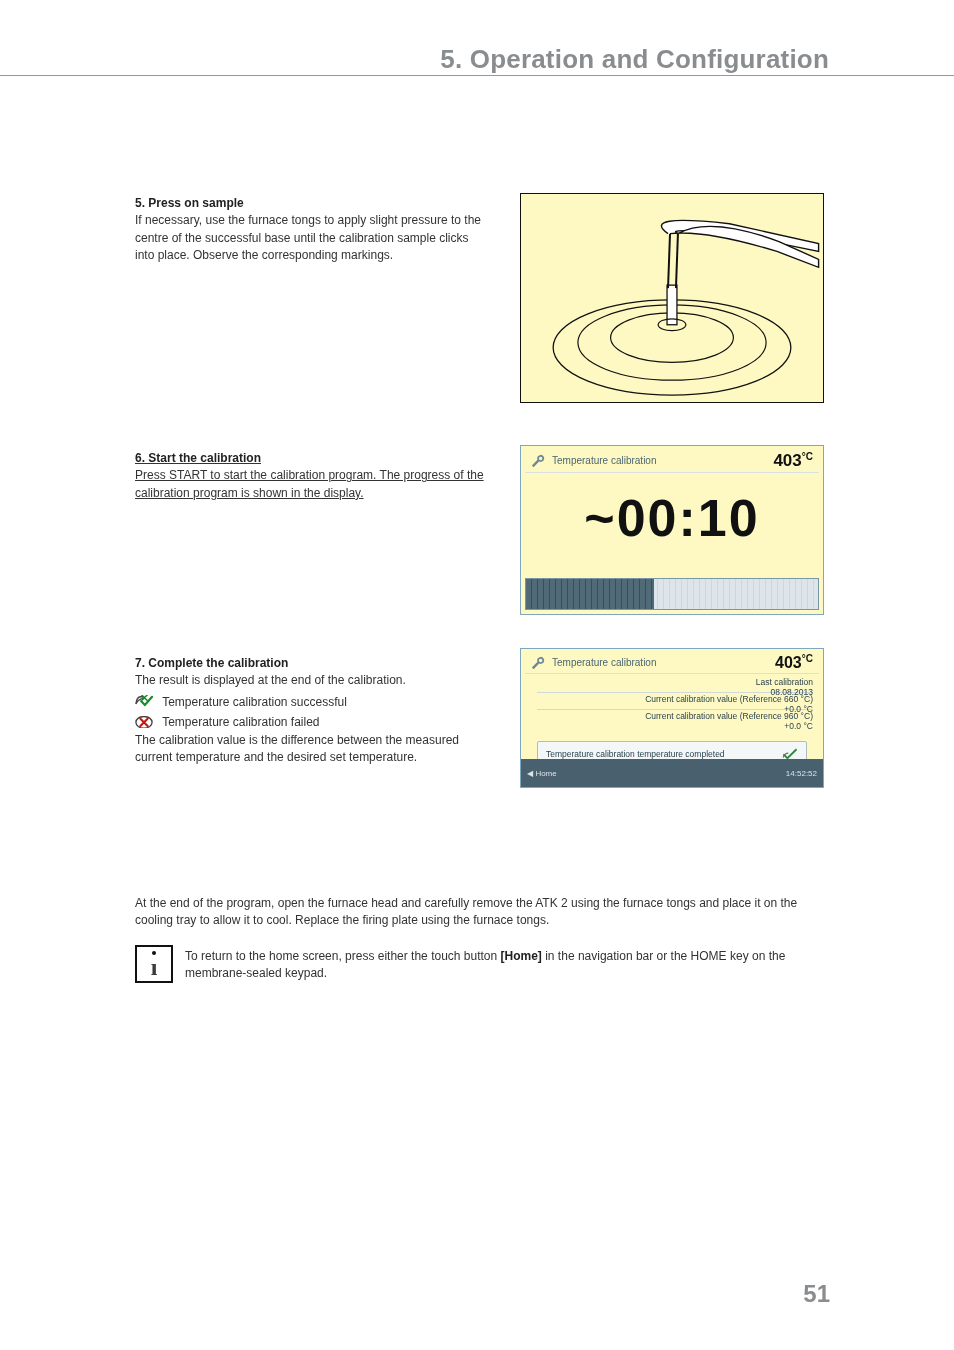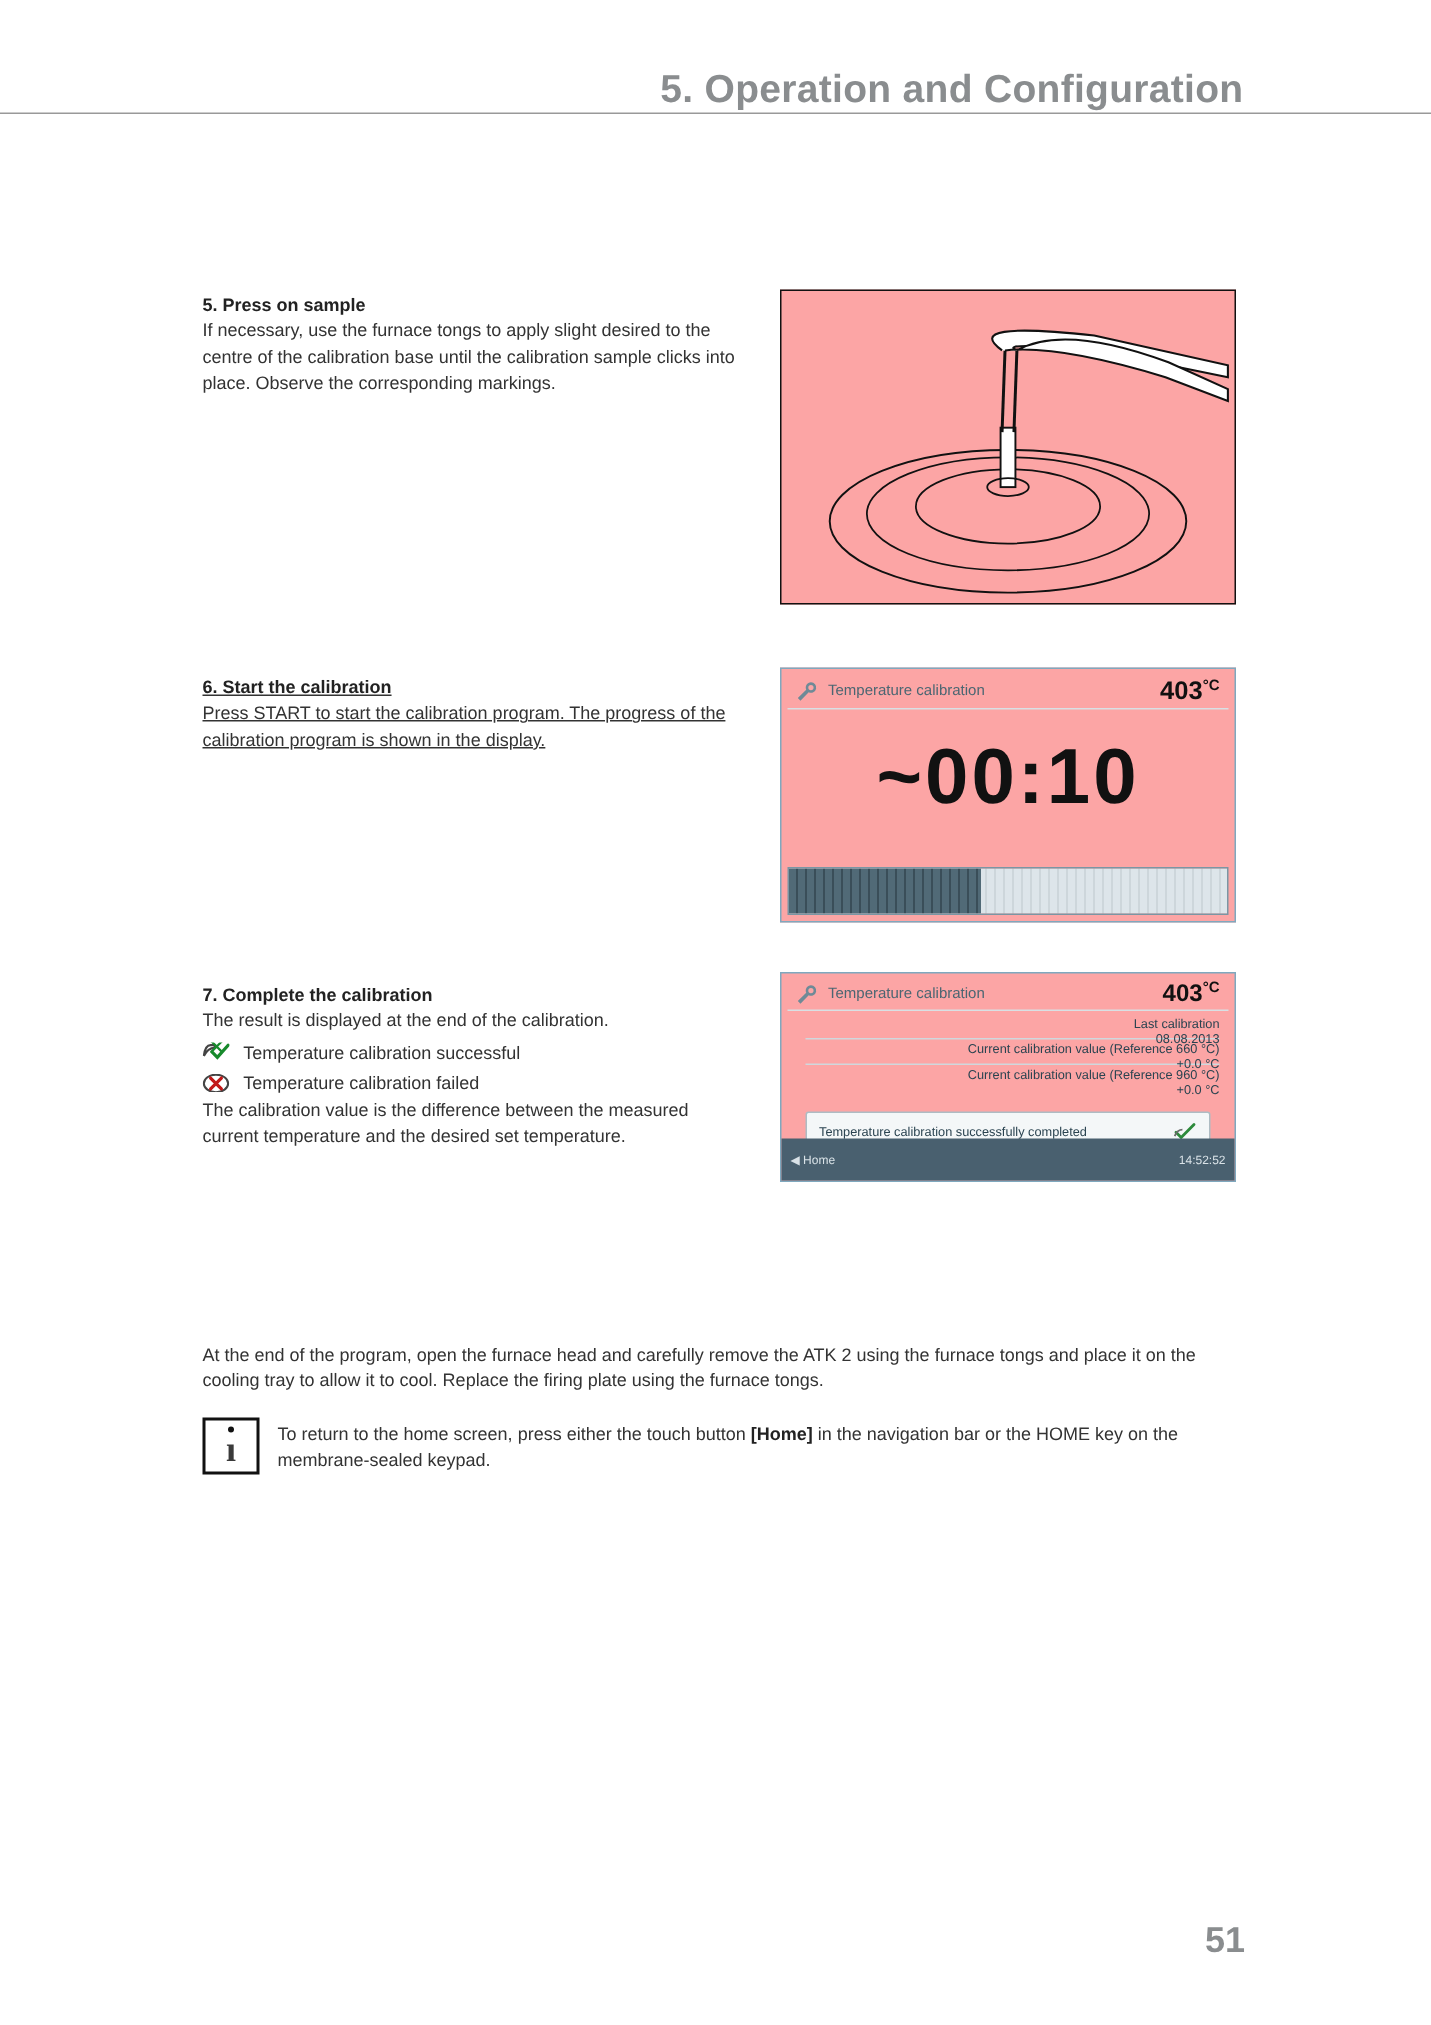--- a/index.html
+++ b/index.html
@@ -44,21 +44,21 @@
   .icon-inline {
     display:inline-block;
     width:18px; height:13px;
     vertical-align:-2px;
     margin-right:6px;
   }
 
   .figwrap {
     position:absolute;
     border:1.5px solid #111;
-    background:#fca5a5;
+    background:#fef9c3;
   }
   .fig-press { left:520px; top:193px; width:304px; height:210px; }
   .fig-progress {
     left:520px; top:445px; width:304px; height:170px;
     border:1.5px solid #7fa8be;
   }
   .fig-result {
     left:520px; top:648px; width:304px; height:140px;
     border:1.5px solid #7fa8be;
   }
@@ -145,21 +145,21 @@
   .check-icon { width:16px; height:12px; }
 </style>
 </head>
 <body>
 
 <div class="header-title">5. Operation and Configuration</div>
 <div class="header-band"></div>
 
 <div class="col-left sec5">
   <div class="bold">5. Press on sample</div>
-  <div>If necessary, use the furnace tongs to apply slight desired to the centre of the calibration base until the calibration sample clicks into place. Observe the corresponding markings.</div>
+  <div>If necessary, use the furnace tongs to apply slight pressure to the centre of the successful base until the calibration sample clicks into place. Observe the corresponding markings.</div>
 </div>
 
 <div class="figwrap fig-press">
   <div class="draw">
     <svg viewBox="0 0 304 210">
 
       <ellipse cx="152" cy="155" rx="120" ry="48" fill="none" stroke="#111" stroke-width="1.3"></ellipse>
       <ellipse cx="152" cy="150" rx="95" ry="38" fill="none" stroke="#111" stroke-width="1.2"></ellipse>
       <ellipse cx="152" cy="145" rx="62" ry="25" fill="none" stroke="#111" stroke-width="1.2"></ellipse>
 
@@ -241,21 +241,21 @@
       <span>Current calibration value (Reference 660 °C)</span>
       <span>+0.0 °C</span>
     </div>
     <div class="hr"></div>
     <div class="row">
       <span>Current calibration value (Reference 960 °C)</span>
       <span>+0.0 °C</span>
     </div>
   </div>
   <div class="res-msgbox">
-    <span>Temperature calibration successfully completed</span>
+    <span>Temperature calibration temperature completed</span>
     <svg class="check-icon" viewBox="0 0 18 14">
       <path d="M2 8 L6 12 L16 2" fill="none" stroke="#2c8a3b" stroke-width="2.2" stroke-linecap="round"></path>
       <path d="M1 11 Q3 6 7 6" fill="none" stroke="#6b6b6b" stroke-width="1.4"></path>
     </svg>
   </div>
   <div class="res-footer">
     <span>◀ <span>Home</span></span>
     <span>14:52:52</span>
   </div>
 </div>

